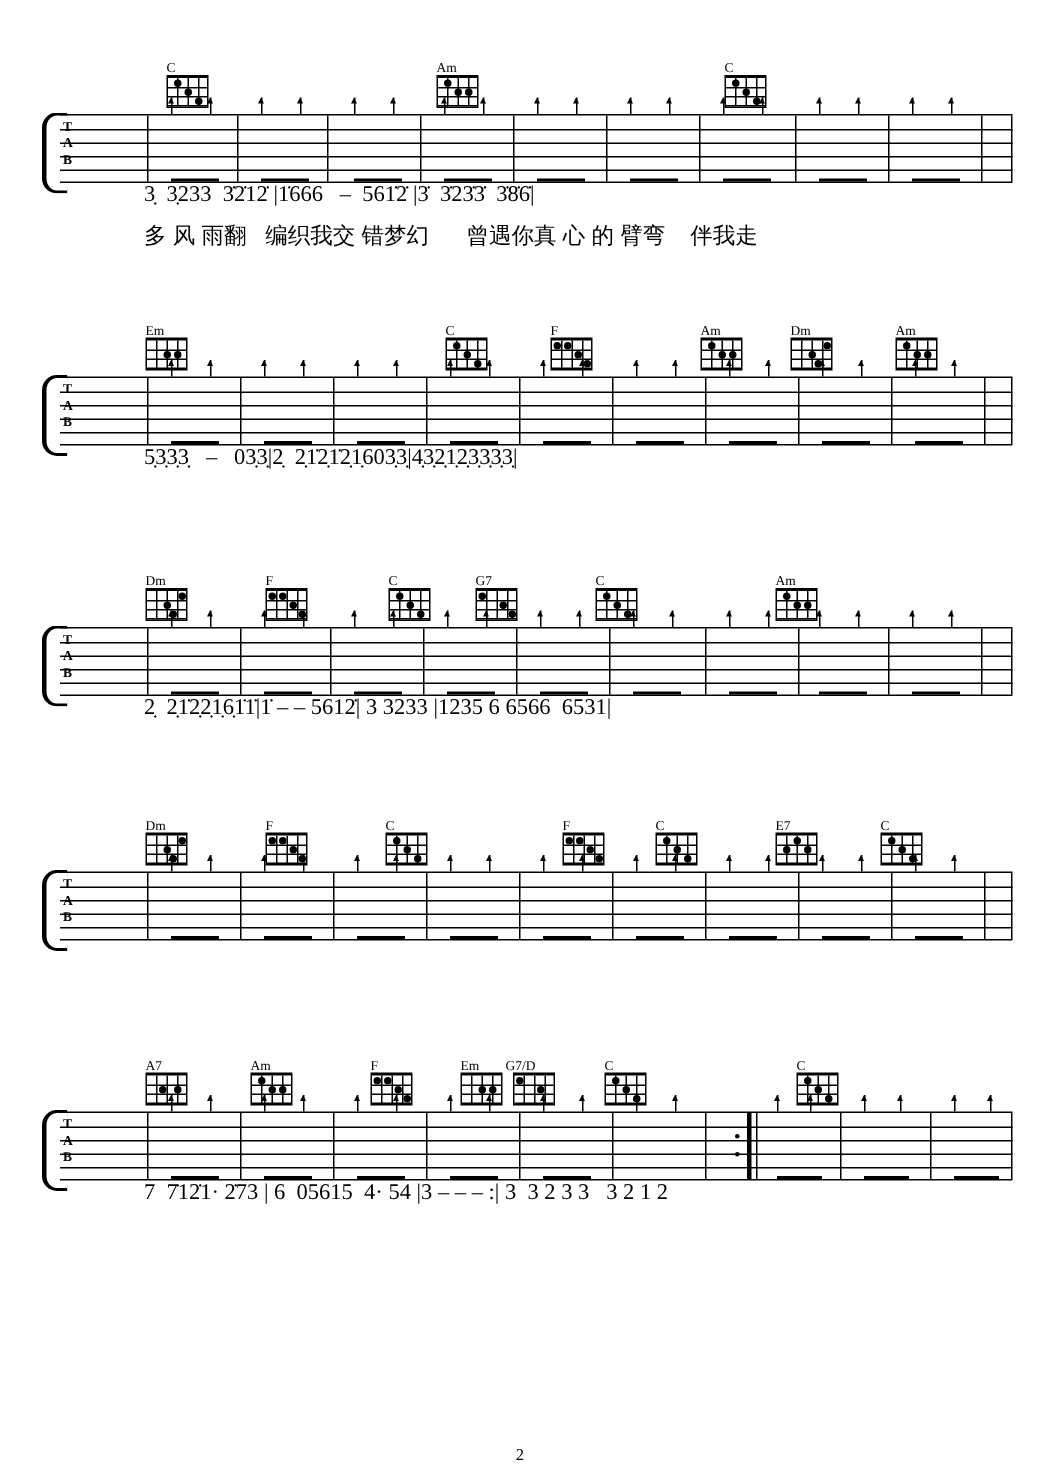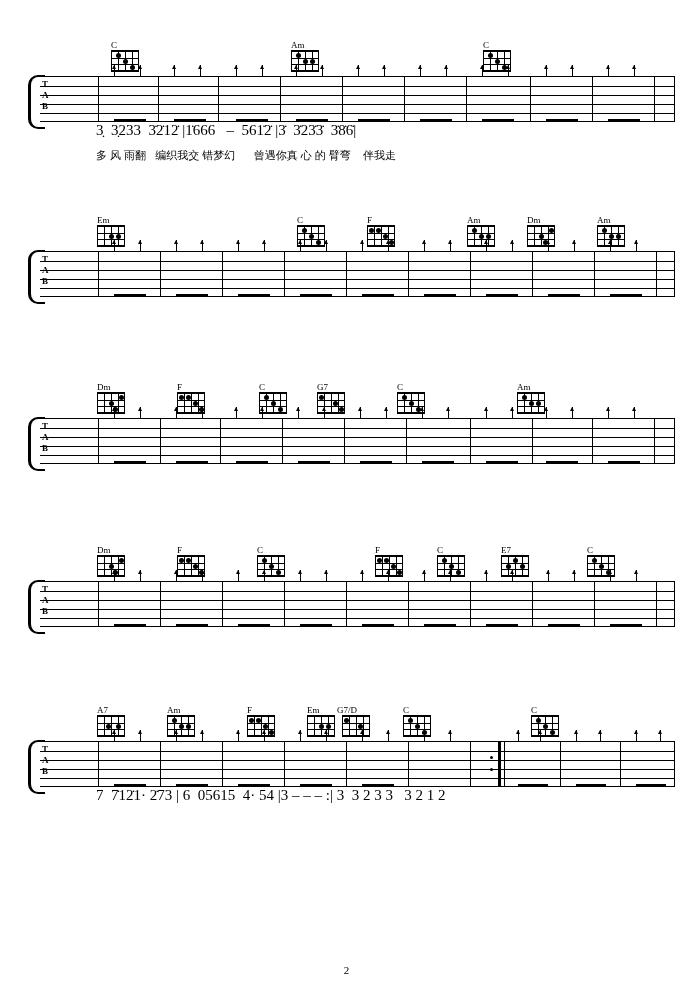--- a/index.html
+++ b/index.html
@@ -152,21 +152,21 @@
     font-family: "Liberation Serif", serif;
     font-size: 15px;
     white-space: pre;
     letter-spacing: 0;
     padding-left: 96px;
   }
   .lyrics {
     position: relative;
     height: 22px;
     font-family: "Liberation Sans", sans-serif;
-    font-size: 11px;
+    font-size: 15px;
     white-space: pre;
     padding-left: 96px;
   }
 
   .pagenum {
     position: absolute;
     left: 0; right: 0;
     bottom: 10px;
     text-align: center;
     font-family: "Liberation Serif", serif;
@@ -418,20 +418,21 @@
       <div class="beam" style="left:136px;top:42px;width:32px;"></div>
       <div class="beam" style="left:198px;top:42px;width:32px;"></div>
       <div class="beam" style="left:260px;top:42px;width:32px;"></div>
       <div class="beam" style="left:322px;top:42px;width:32px;"></div>
       <div class="beam" style="left:384px;top:42px;width:32px;"></div>
       <div class="beam" style="left:446px;top:42px;width:32px;"></div>
       <div class="beam" style="left:508px;top:42px;width:32px;"></div>
       <div class="beam" style="left:570px;top:42px;width:32px;"></div>
     </div>
 
+    <div class="notation" style="padding-left:96px;">5̣3̣3̣3̣   –   03̣3̣|2̣  2̣1̇2̣1̇2̣1̣603̣3̣|4̣3̣2̣1̣2̣3̣3̣3̣3̣|</div>
   </div>
 
   <div class="system" style="top:382px;">
     <div class="chords">
       <div class="chord" style="left:96px;">
         <div class="cname">Dm</div>
         <div class="grid">
           <i class="v v1"></i>
             <i class="v v2"></i>
             <i class="v v3"></i>
@@ -560,20 +561,21 @@
       <div class="beam" style="left:136px;top:42px;width:32px;"></div>
       <div class="beam" style="left:196px;top:42px;width:32px;"></div>
       <div class="beam" style="left:258px;top:42px;width:32px;"></div>
       <div class="beam" style="left:320px;top:42px;width:32px;"></div>
       <div class="beam" style="left:382px;top:42px;width:32px;"></div>
       <div class="beam" style="left:446px;top:42px;width:32px;"></div>
       <div class="beam" style="left:506px;top:42px;width:32px;"></div>
       <div class="beam" style="left:568px;top:42px;width:32px;"></div>
     </div>
 
+    <div class="notation" style="padding-left:96px;">2̣  2̣1̇2̣2̣1̣6̣1̇1̇|1̇ – – 5612̇| 3 3233 |1235 6 6566  6531|</div>
   </div>
 
   <div class="system" style="top:545px;">
     <div class="chords">
       <div class="chord" style="left:96px;">
         <div class="cname">Dm</div>
         <div class="grid">
           <i class="v v1"></i>
             <i class="v v2"></i>
             <i class="v v3"></i>
@@ -636,21 +638,21 @@
             <i class="v v2"></i>
             <i class="v v3"></i>
           <i class="h h1"></i>
             <i class="h h2"></i>
             <i class="h h3"></i>
           <span class="dot" style="left:4px;top:1px;"></span>
           <span class="dot" style="left:11px;top:7px;"></span>
           <span class="dot" style="left:18px;top:13px;"></span>
         </div>
       </div>
-      <div class="chord" style="left:500px;">
+      <div class="chord" style="left:516px;">
         <div class="cname">E7</div>
         <div class="grid">
           <i class="v v1"></i>
             <i class="v v2"></i>
             <i class="v v3"></i>
           <i class="h h1"></i>
             <i class="h h2"></i>
             <i class="h h3"></i>
           <span class="dot" style="left:11px;top:1px;"></span>
           <span class="dot" style="left:4px;top:7px;"></span>

